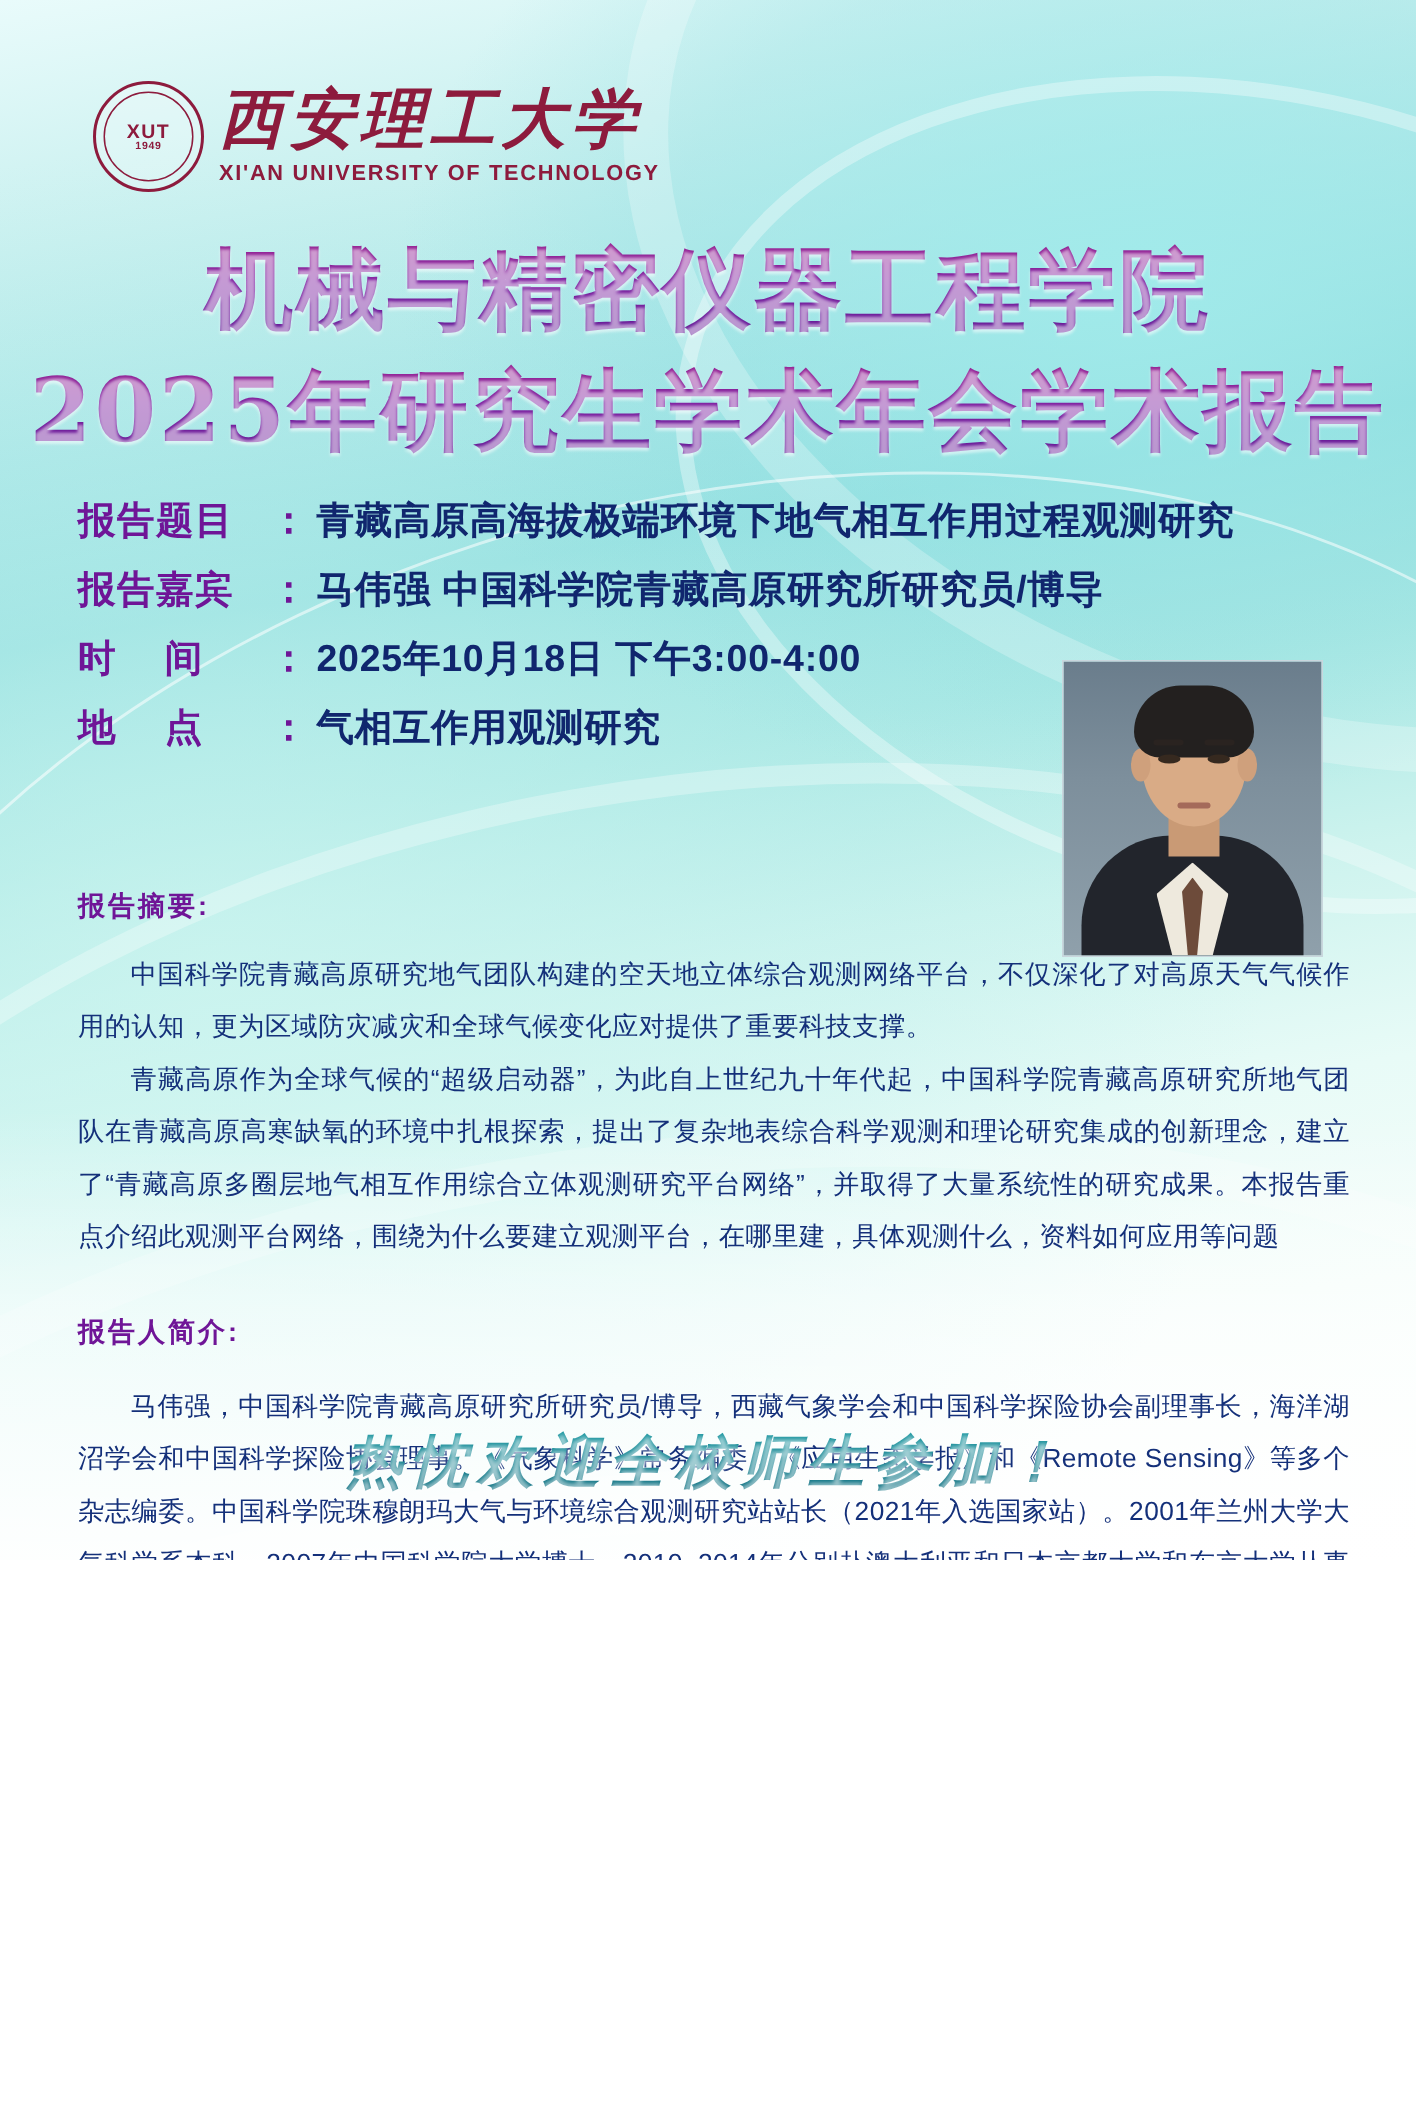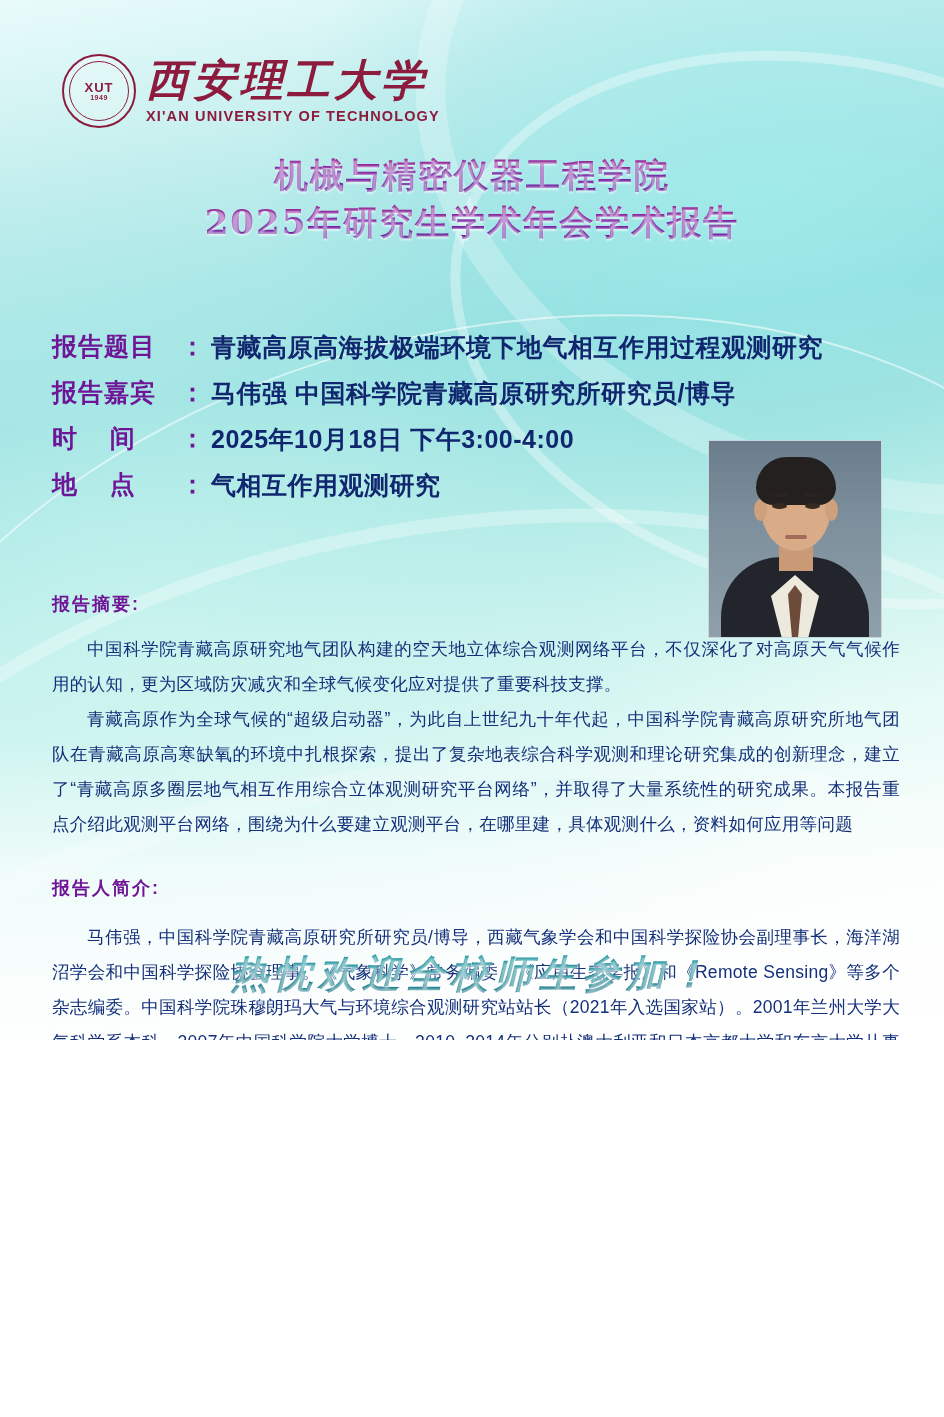--- a/index.html
+++ b/index.html
@@ -131,21 +131,21 @@
   
   .headline {
     position: absolute;
     left: 0; right: 0;
     top: 152px;
     text-align: center;
   }
   .headline .line {
     font-family: "DejaVu Serif", serif;
     font-weight: bold;
-    font-size: 34px;
+    font-size: 59px;
     letter-spacing: 2px;
     line-height: 1.38;
     color: #7b1b8f;
     background: linear-gradient(180deg, #a3268f 0%, #7d1fa0 45%, #5b1793 100%);
     -webkit-background-clip: text;
     background-clip: text;
     -webkit-text-fill-color: transparent;
     text-shadow: 0 2px 2px rgba(255,255,255,0.55);
   }
 

